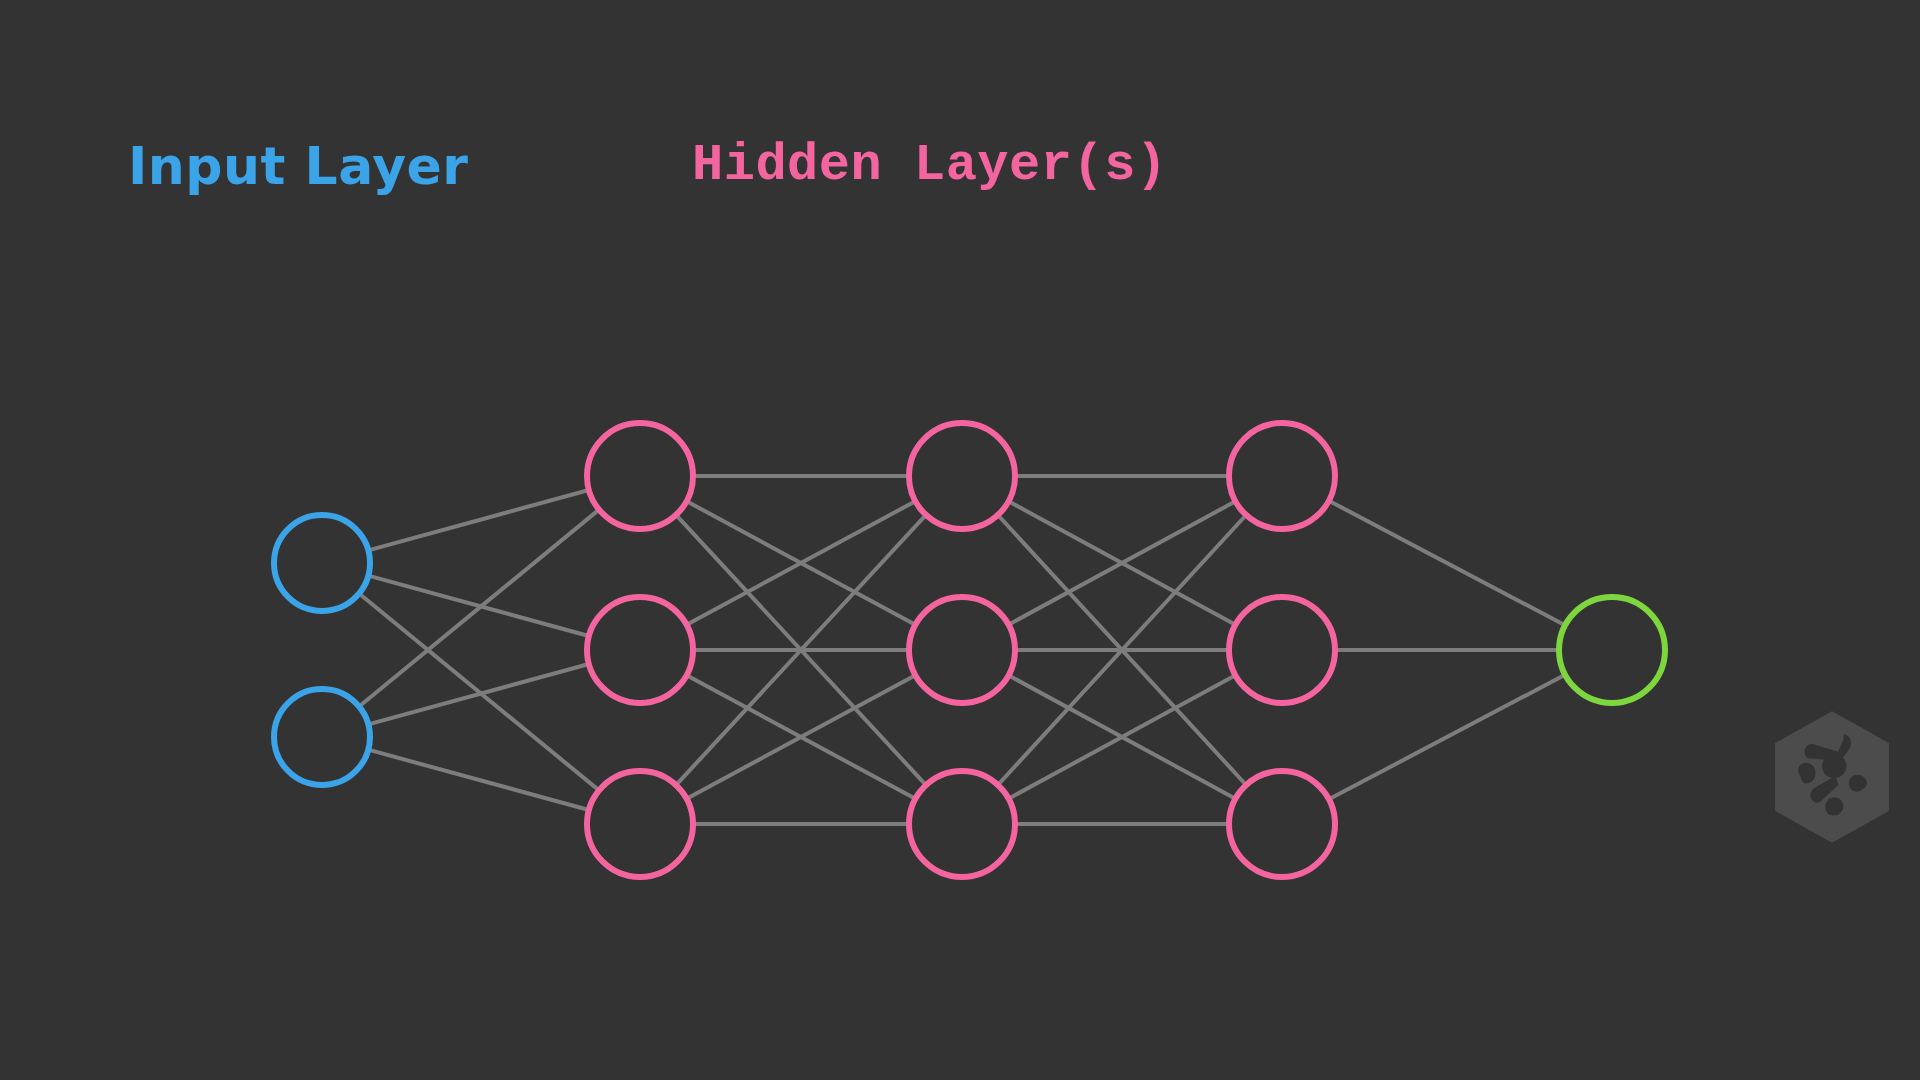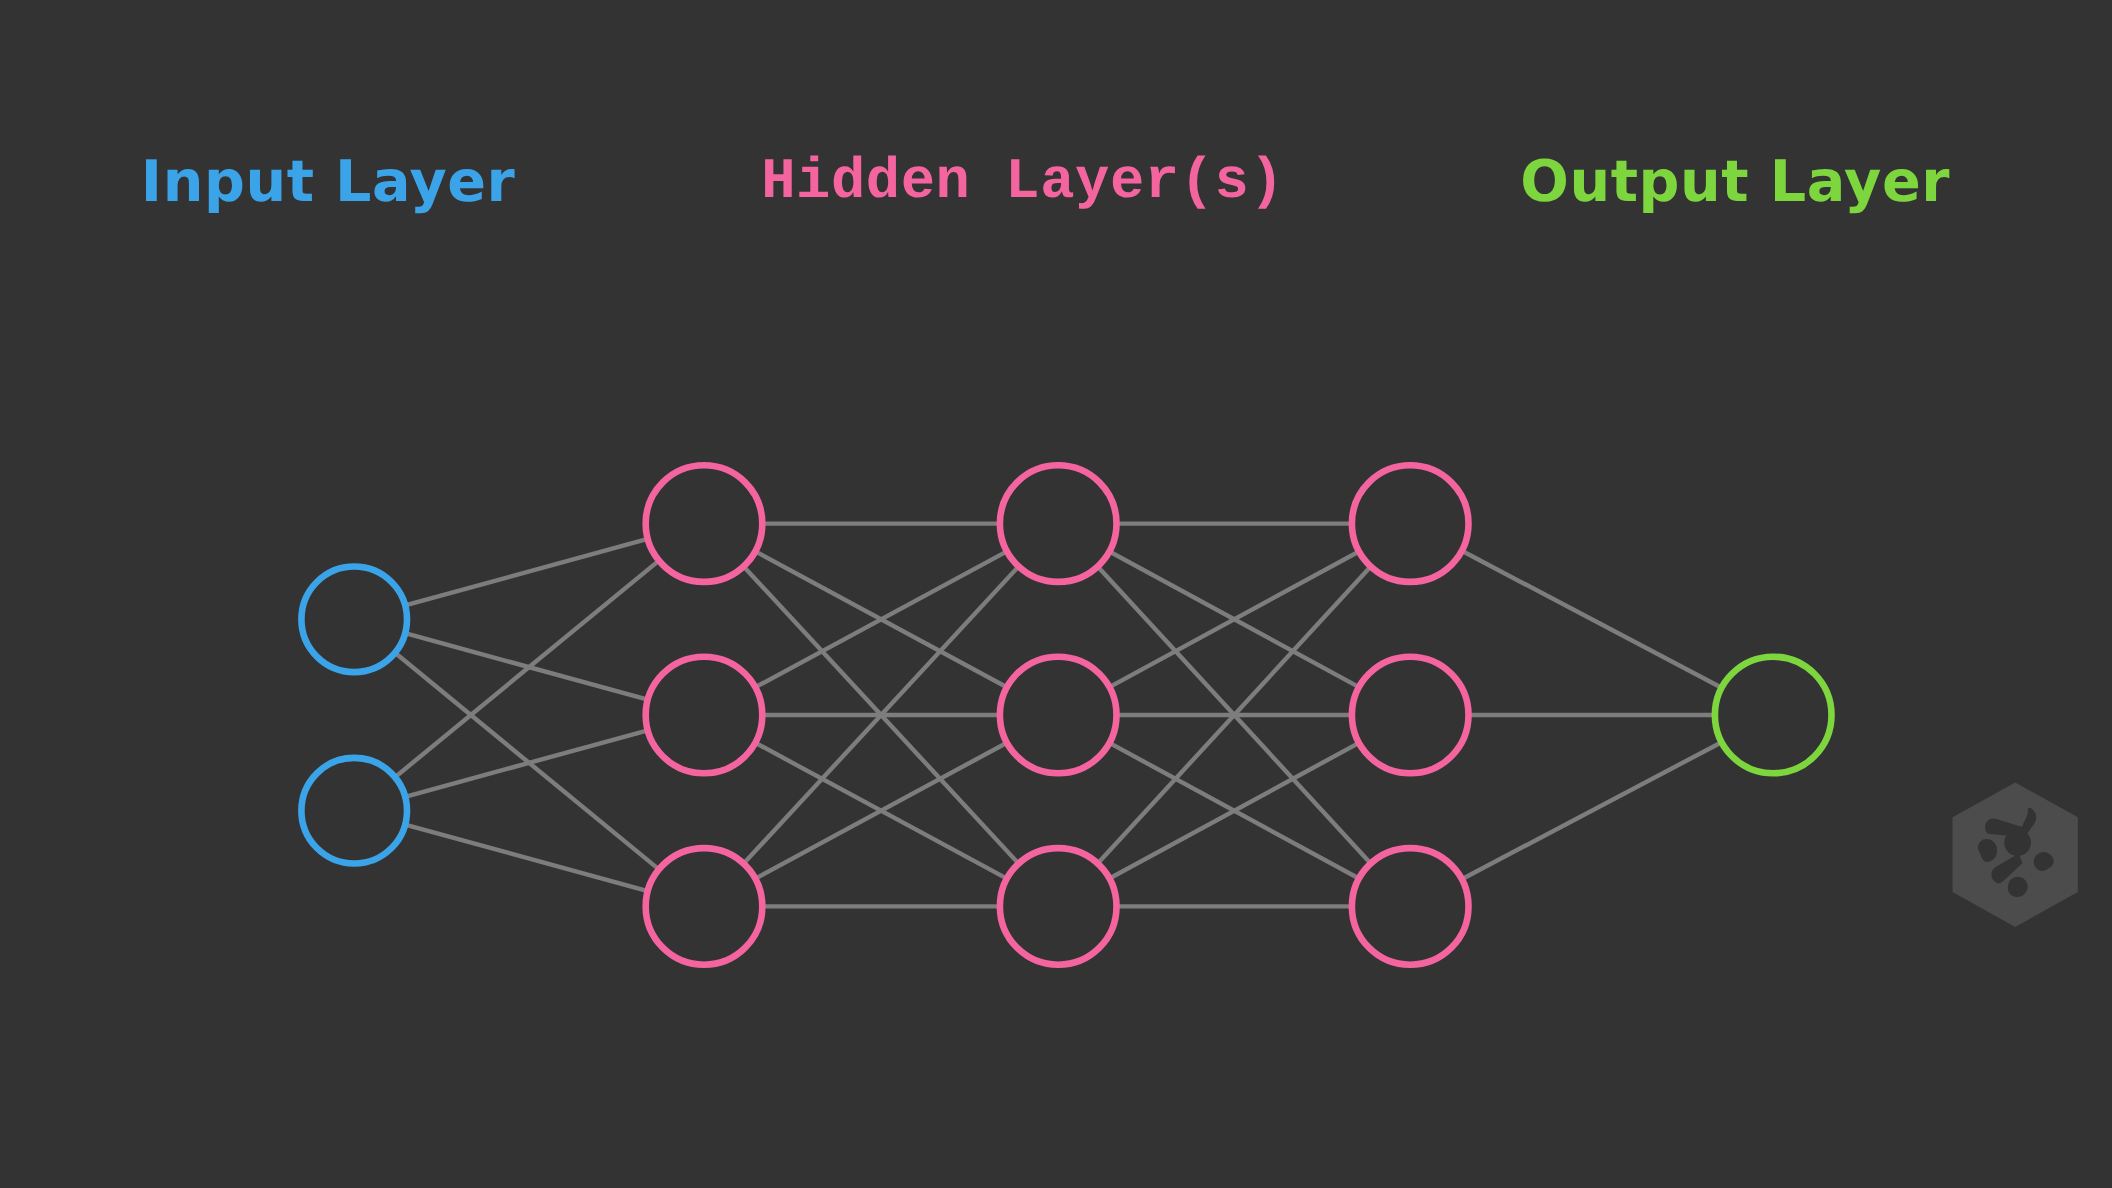--- a/index.html
+++ b/index.html
@@ -99,21 +99,20 @@
         <circle cx="1282" cy="650" r="53" fill="none" stroke="#F4649F" stroke-width="6"></circle>
         <circle cx="1282" cy="824" r="53" fill="none" stroke="#F4649F" stroke-width="6"></circle>
         <circle cx="1612" cy="650" r="53" fill="none" stroke="#7ED63E" stroke-width="6"></circle>
       </g>
   </svg>
 
   <div class="layer-label" id="label-input">Input Layer</div>
 
   <div class="layer-label" id="label-hidden">Hidden Layer(s)</div>
 
-  <div class="layer-label" id="label-output">Output Layer</div>
 
   <svg id="watermark" viewBox="0 0 120 126" xmlns="http://www.w3.org/2000/svg">
     <path id="wm-hex" d="M60 3 L112 32 L112 94 L60 123 L8 94 L8 32 Z" fill="#4C4C4C" stroke="none" stroke-linejoin="round"></path>
     <g fill="#333333">
       <path d="M72 24 C77 26 79 32 76 37 L62 57 L60 52 L70 30 C71 26 70 24 72 24 Z"></path>
       <path d="M36 44 C33 38 37 32 43 33 L66 40 L62 48 L42 46 C38 46 37 46 36 44 Z"></path>
       <path d="M31 62 C27 57 30 50 36 50 C41 50 45 54 45 59 C45 65 41 69 36 69 C34 69 32 66 31 62 Z"></path>
       <path d="M44 86 C39 83 39 76 44 73 L63 62 L66 70 L51 84 C48 87 46 87 44 86 Z"></path>
       <path d="M63 98 C57 99 53 94 54 89 C55 83 60 80 65 82 C70 84 72 90 69 94 C67 97 65 98 63 98 Z"></path>
       <path d="M88 74 C84 78 78 77 76 72 C74 67 77 62 82 61 C87 60 92 64 92 69 C92 71 90 73 88 74 Z"></path>

